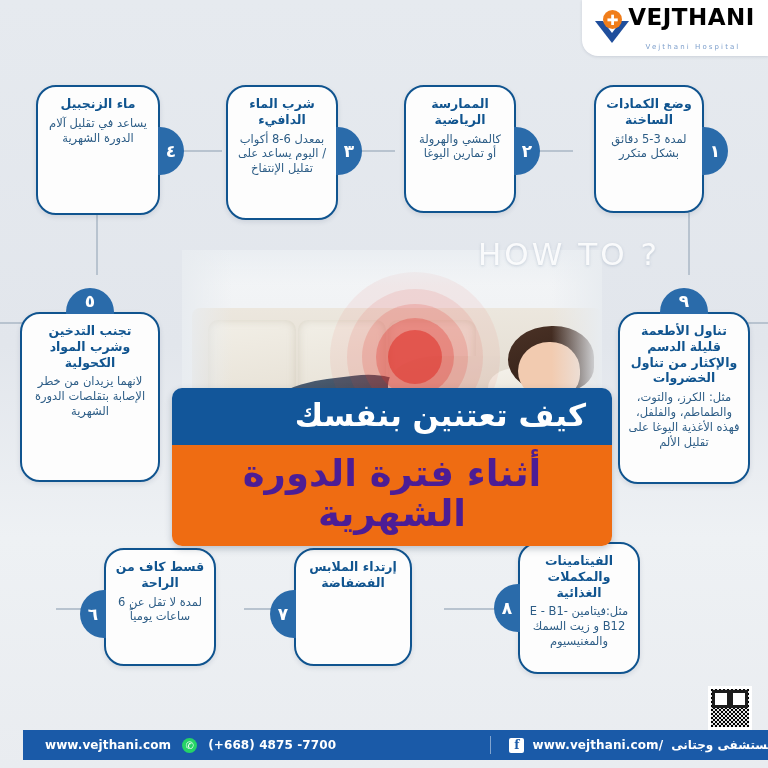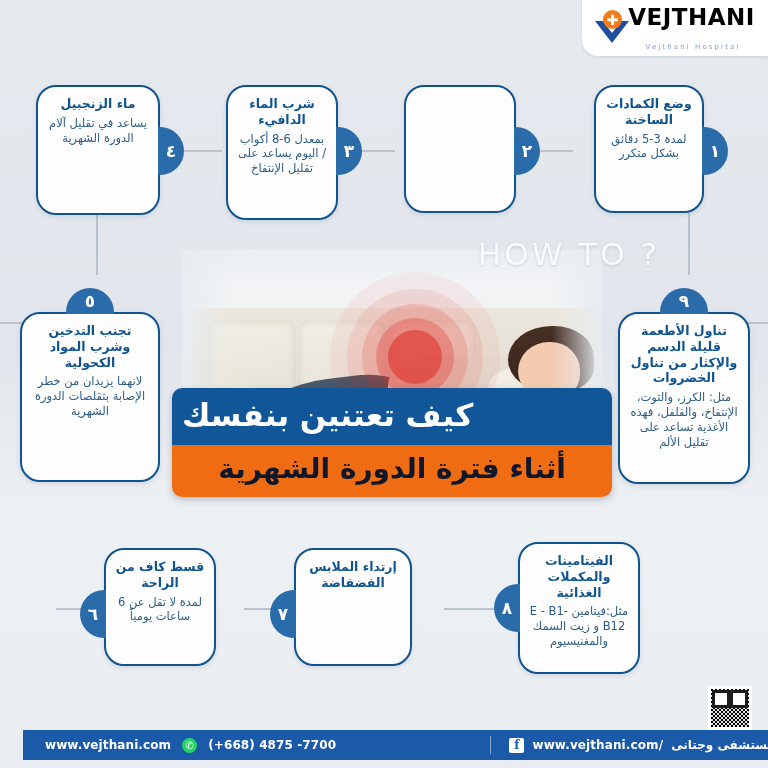--- a/index.html
+++ b/index.html
@@ -227,28 +227,28 @@
     width: 440px;
     z-index: 9;
     border-radius: 10px;
     overflow: hidden;
     box-shadow: 0 3px 7px rgba(30,50,80,.25);
   }
   .banner .blue {
     background: #12569a;
     color: #ffffff;
     font-size: 31px; font-weight: 700;
-    padding: 11px 10px 13px;
+    padding: 11px 26px 13px;
     line-height: 1.08;
-    text-align: left;
+    text-align: right;
   }
   .banner .orange {
     background: #ef6c12;
-    color: #0f172a;
-    font-size: 28px; font-weight: 700;
+    color: #4c1d95;
+    font-size: 37px; font-weight: 700;
     padding: 9px 10px 12px;
     line-height: 1.08;
     text-align: center;
   }
 
   
   .footer {
     position: absolute;
     left: 0; bottom: 8px;
     width: 768px; height: 30px;
@@ -365,20 +365,22 @@
   <div class="line line-v" style="left:688px; top:213px; height:62px;"></div>
 
   <div class="card" style="left:594px; top:85px; width:110px; height:128px;">
     <div class="badge right">١</div>
     <div class="title">وضع الكمادات الساخنة</div>
     <div class="body">لمدة 3-5 دقائق بشكل متكرر</div>
   </div>
 
   <div class="card" style="left:404px; top:85px; width:112px; height:128px;">
     <div class="badge right">٢</div>
+    <div class="title">الممارسة الرياضية</div>
+    <div class="body">كالمشي والهرولة أو تمارين اليوغا</div>
   </div>
 
   <div class="card" style="left:226px; top:85px; width:112px; height:135px;">
     <div class="badge right">٣</div>
     <div class="title">شرب الماء الدافيء</div>
     <div class="body">بمعدل 6-8 أكواب / اليوم يساعد على تقليل الإنتفاخ</div>
   </div>
 
   <div class="card" style="left:36px; top:85px; width:124px; height:130px;">
     <div class="badge right">٤</div>
@@ -388,21 +390,21 @@
 
   <div class="card" style="left:20px; top:312px; width:140px; height:170px;">
     <div class="badge top">٥</div>
     <div class="title">تجنب التدخين وشرب المواد الكحولية</div>
     <div class="body">لانهما يزيدان من خطر الإصابة بتقلصات الدورة الشهرية</div>
   </div>
 
   <div class="card" style="left:618px; top:312px; width:132px; height:172px;">
     <div class="badge top">٩</div>
     <div class="title">تناول الأطعمة قليلة الدسم والإكثار من تناول الخضروات</div>
-    <div class="body">مثل: الكرز، والتوت، الإنتفاخ، والفلفل، فهذه الأغذية تساعد على تقليل الألم</div>
+    <div class="body">مثل: الكرز، والتوت، والطماطم، والفلفل، فهذه الأغذية اليوغا على تقليل الألم</div>
   </div>
 
   <div class="card" style="left:104px; top:548px; width:112px; height:118px;">
     <div class="badge left">٦</div>
     <div class="title">قسط كاف من الراحة</div>
     <div class="body">لمدة لا تقل عن 6 ساعات يومياً</div>
   </div>
 
   <div class="card" style="left:294px; top:548px; width:118px; height:118px;">
     <div class="badge left">٧</div>

